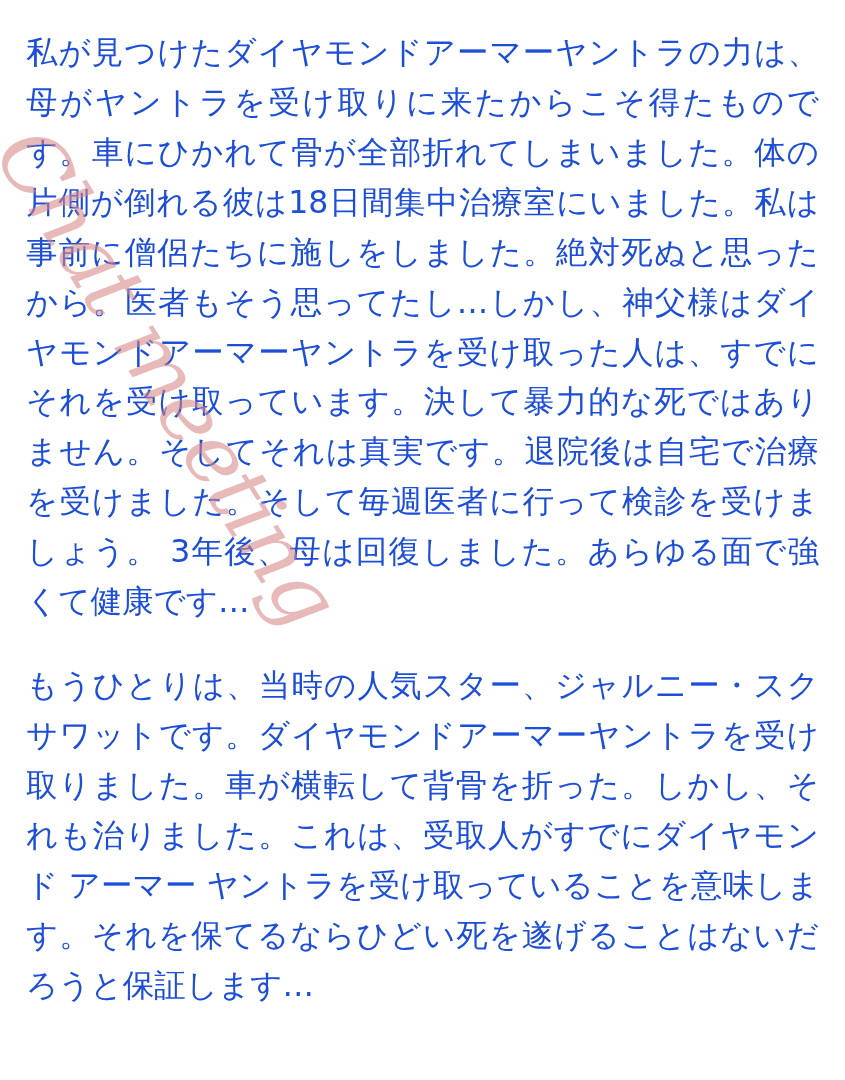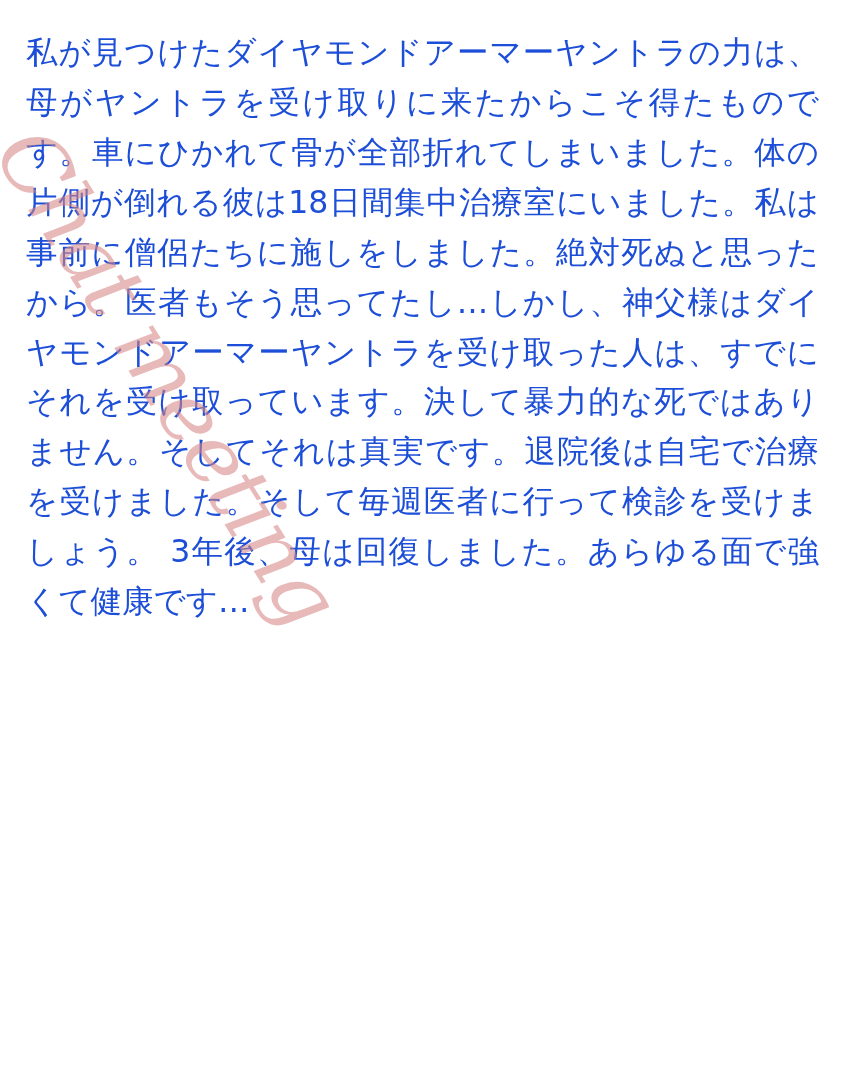--- a/index.html
+++ b/index.html
@@ -69,15 +69,16 @@
 <body>
 
 <div id="page">
 
   <div class="watermark">
     <div class="wm-text">Chat meeting</div>
   </div>
 
   <div class="content">
     <p class="para">私が見つけたダイヤモンドアーマーヤントラの力は、母がヤントラを受け取りに来たからこそ得たものです。車にひかれて骨が全部折れてしまいました。体の片側が倒れる彼は18日間集中治療室にいました。私は事前に僧侶たちに施しをしました。絶対死ぬと思ったから。医者もそう思ってたし…しかし、神父様はダイヤモンドアーマーヤントラを受け取った人は、すでにそれを受け取っています。決して暴力的な死ではありません。そしてそれは真実です。退院後は自宅で治療を受けました。そして毎週医者に行って検診を受けましょう。 3年後、母は回復しました。あらゆる面で強くて健康です…</p>
+    <p class="para">もうひとりは、当時の人気スター、ジャルニー・スクサワットです。ダイヤモンドアーマーヤントラを受け取りました。車が横転して背骨を折った。しかし、それも治りました。これは、受取人がすでにダイヤモンド アーマー ヤントラを受け取っていることを意味します。それを保てるならひどい死を遂げることはないだろうと保証します…</p>
   </div>
 
 </div>
 
 </body></html>

